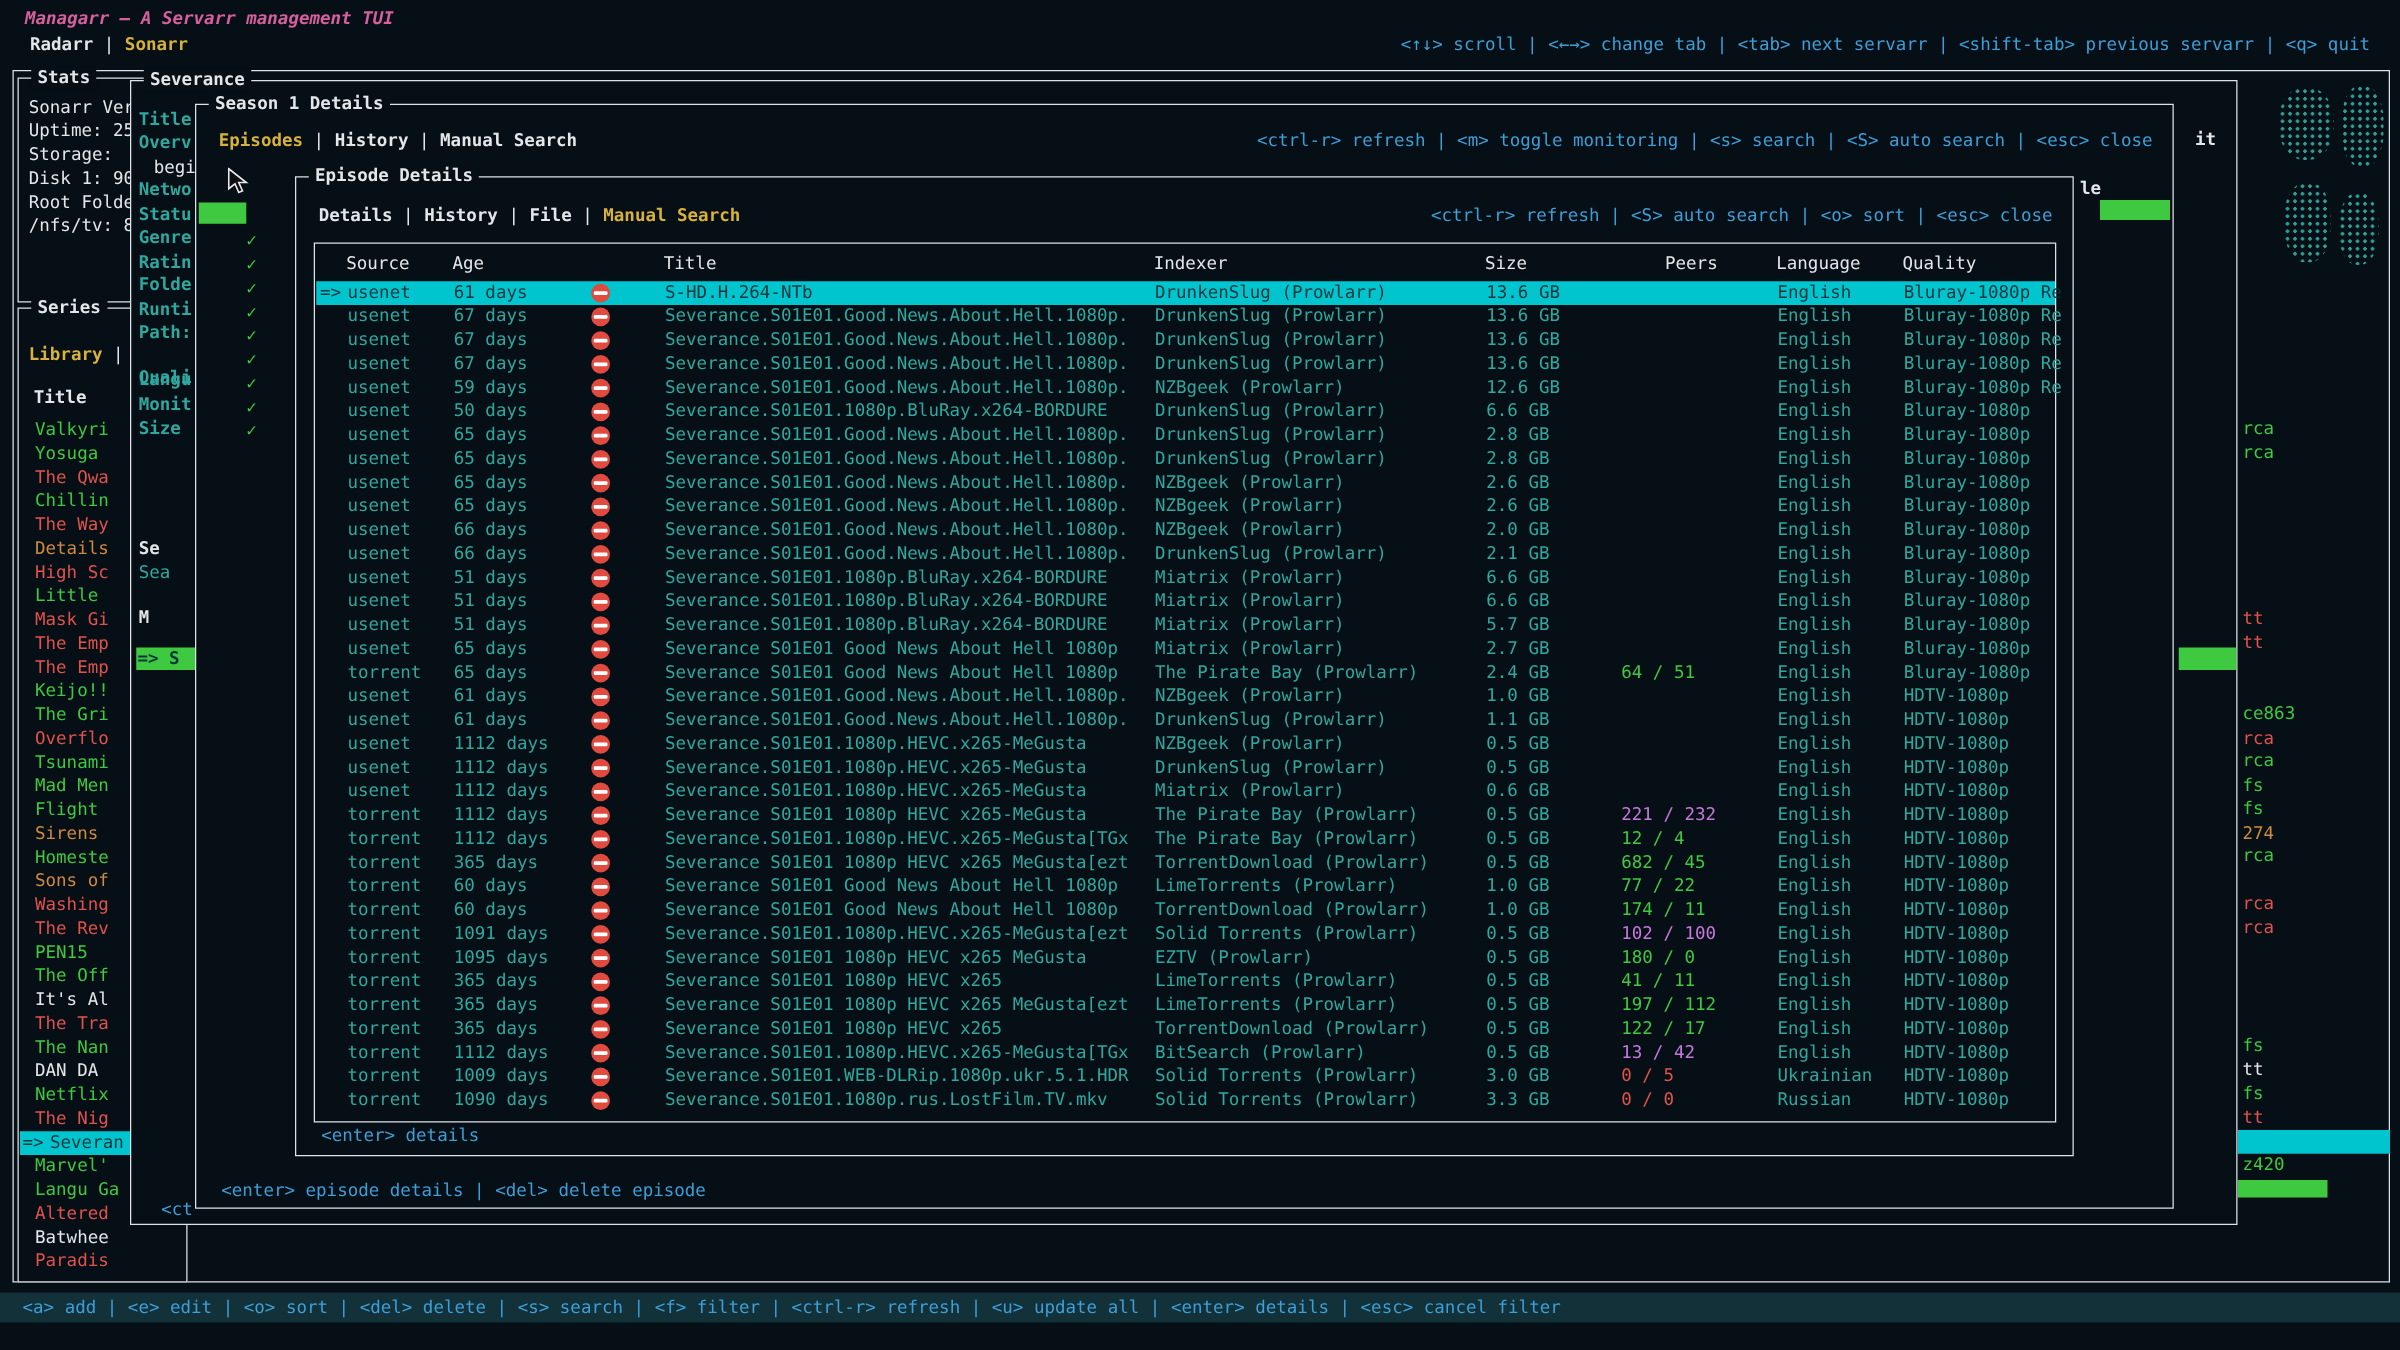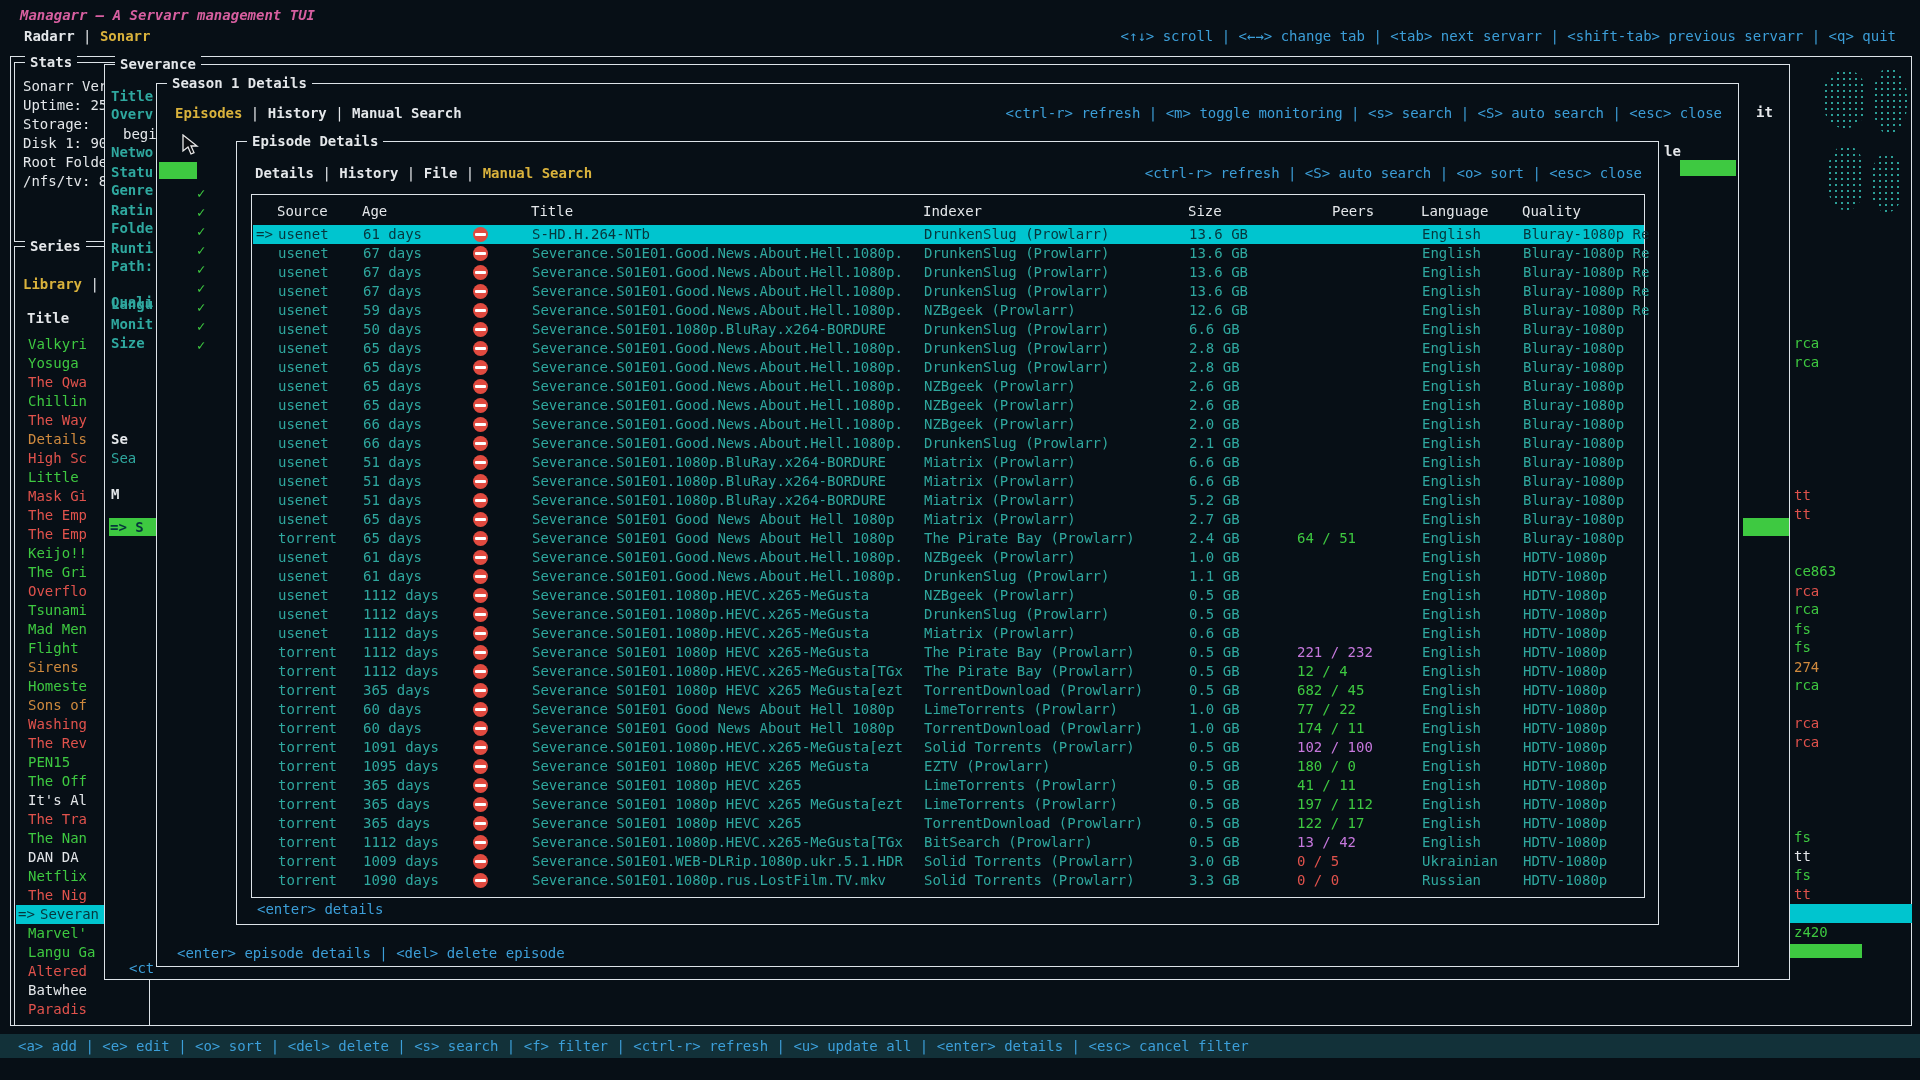--- a/index.html
+++ b/index.html
@@ -429,21 +429,21 @@
           <span class="cell " style="left: 936px;">6.6 GB</span>
           <span class="cell " style="left: 1169px;">English</span>
           <span class="cell " style="left: 1270px;">Bluray-1080p</span>
         </div>
         <div class="row">
           <span class="cell " style="left: 25px;">usenet</span>
           <span class="cell " style="left: 110px;">51 days</span>
           <span class="reject" style="left: 220px;"></span>
           <span class="cell " style="left: 279px;">Severance.S01E01.1080p.BluRay.x264-BORDURE</span>
           <span class="cell " style="left: 671px;">Miatrix (Prowlarr)</span>
-          <span class="cell " style="left: 936px;">5.2 GB</span>
+          <span class="cell " style="left: 936px;">5.7 GB</span>
           <span class="cell " style="left: 1169px;">English</span>
           <span class="cell " style="left: 1270px;">Bluray-1080p</span>
         </div>
         <div class="row">
           <span class="cell " style="left: 25px;">usenet</span>
           <span class="cell " style="left: 110px;">65 days</span>
           <span class="reject" style="left: 220px;"></span>
           <span class="cell " style="left: 279px;">Severance S01E01 Good News About Hell 1080p</span>
           <span class="cell " style="left: 671px;">Miatrix (Prowlarr)</span>
           <span class="cell " style="left: 936px;">2.7 GB</span>

